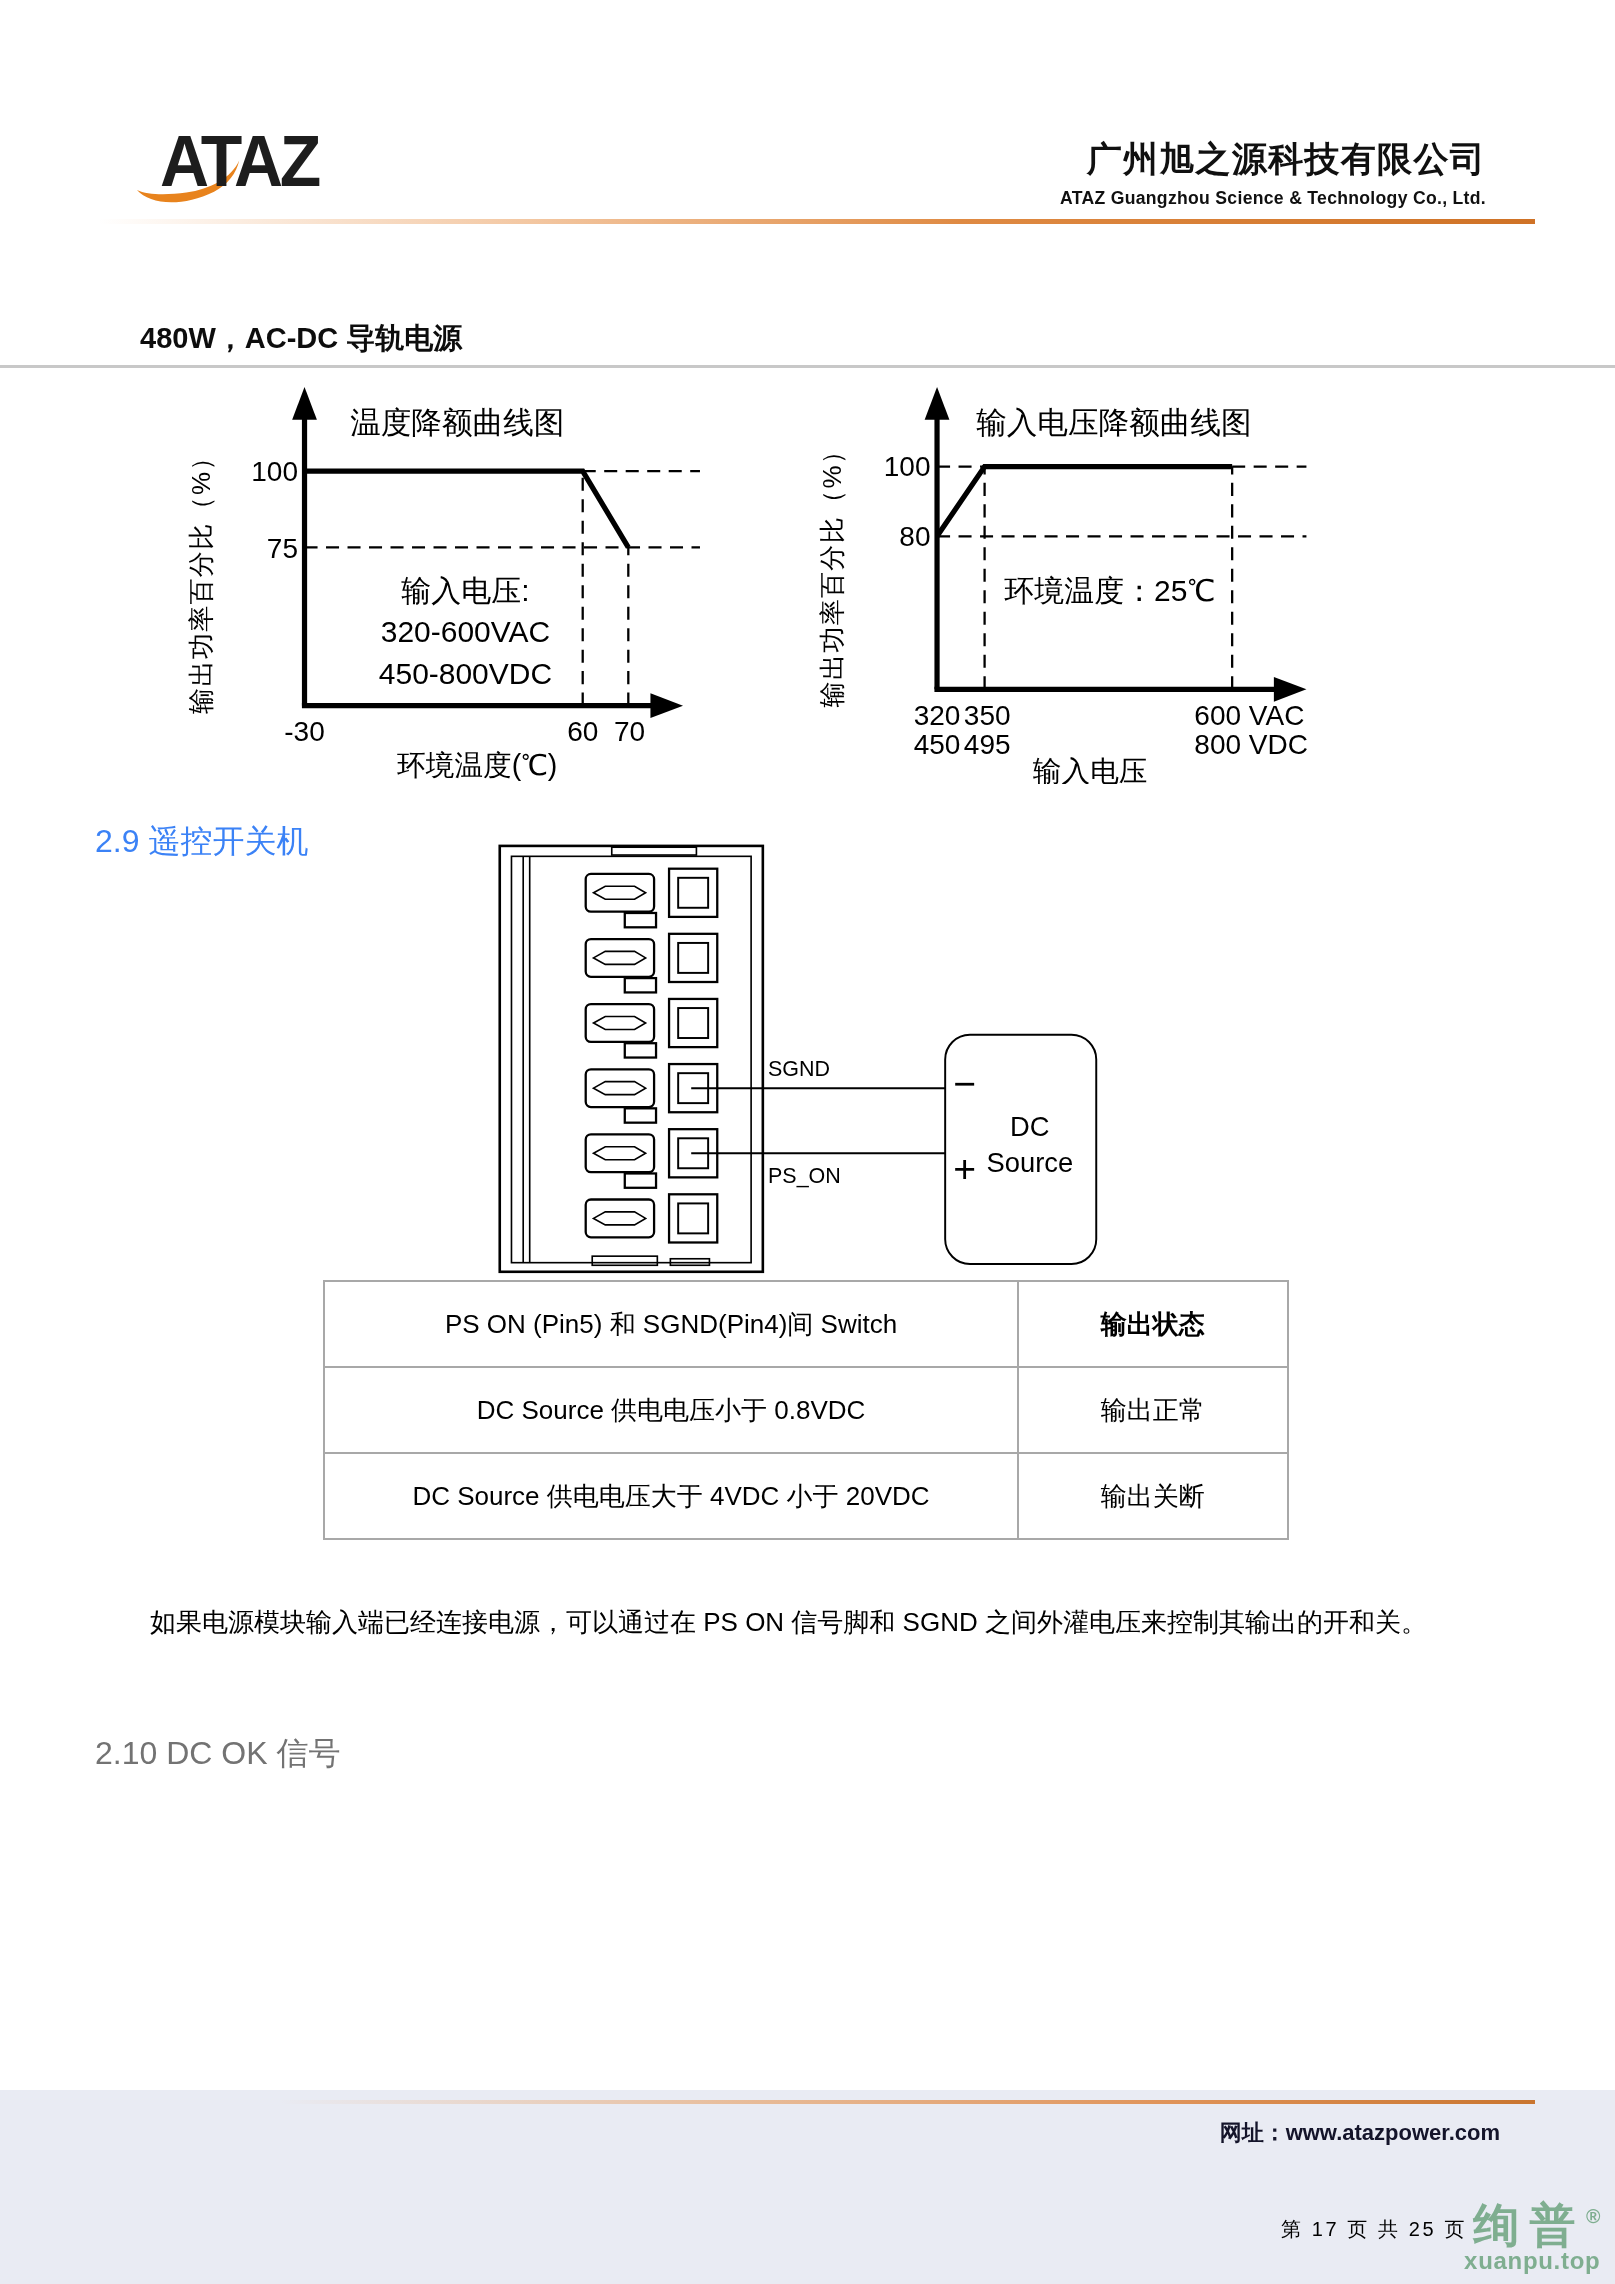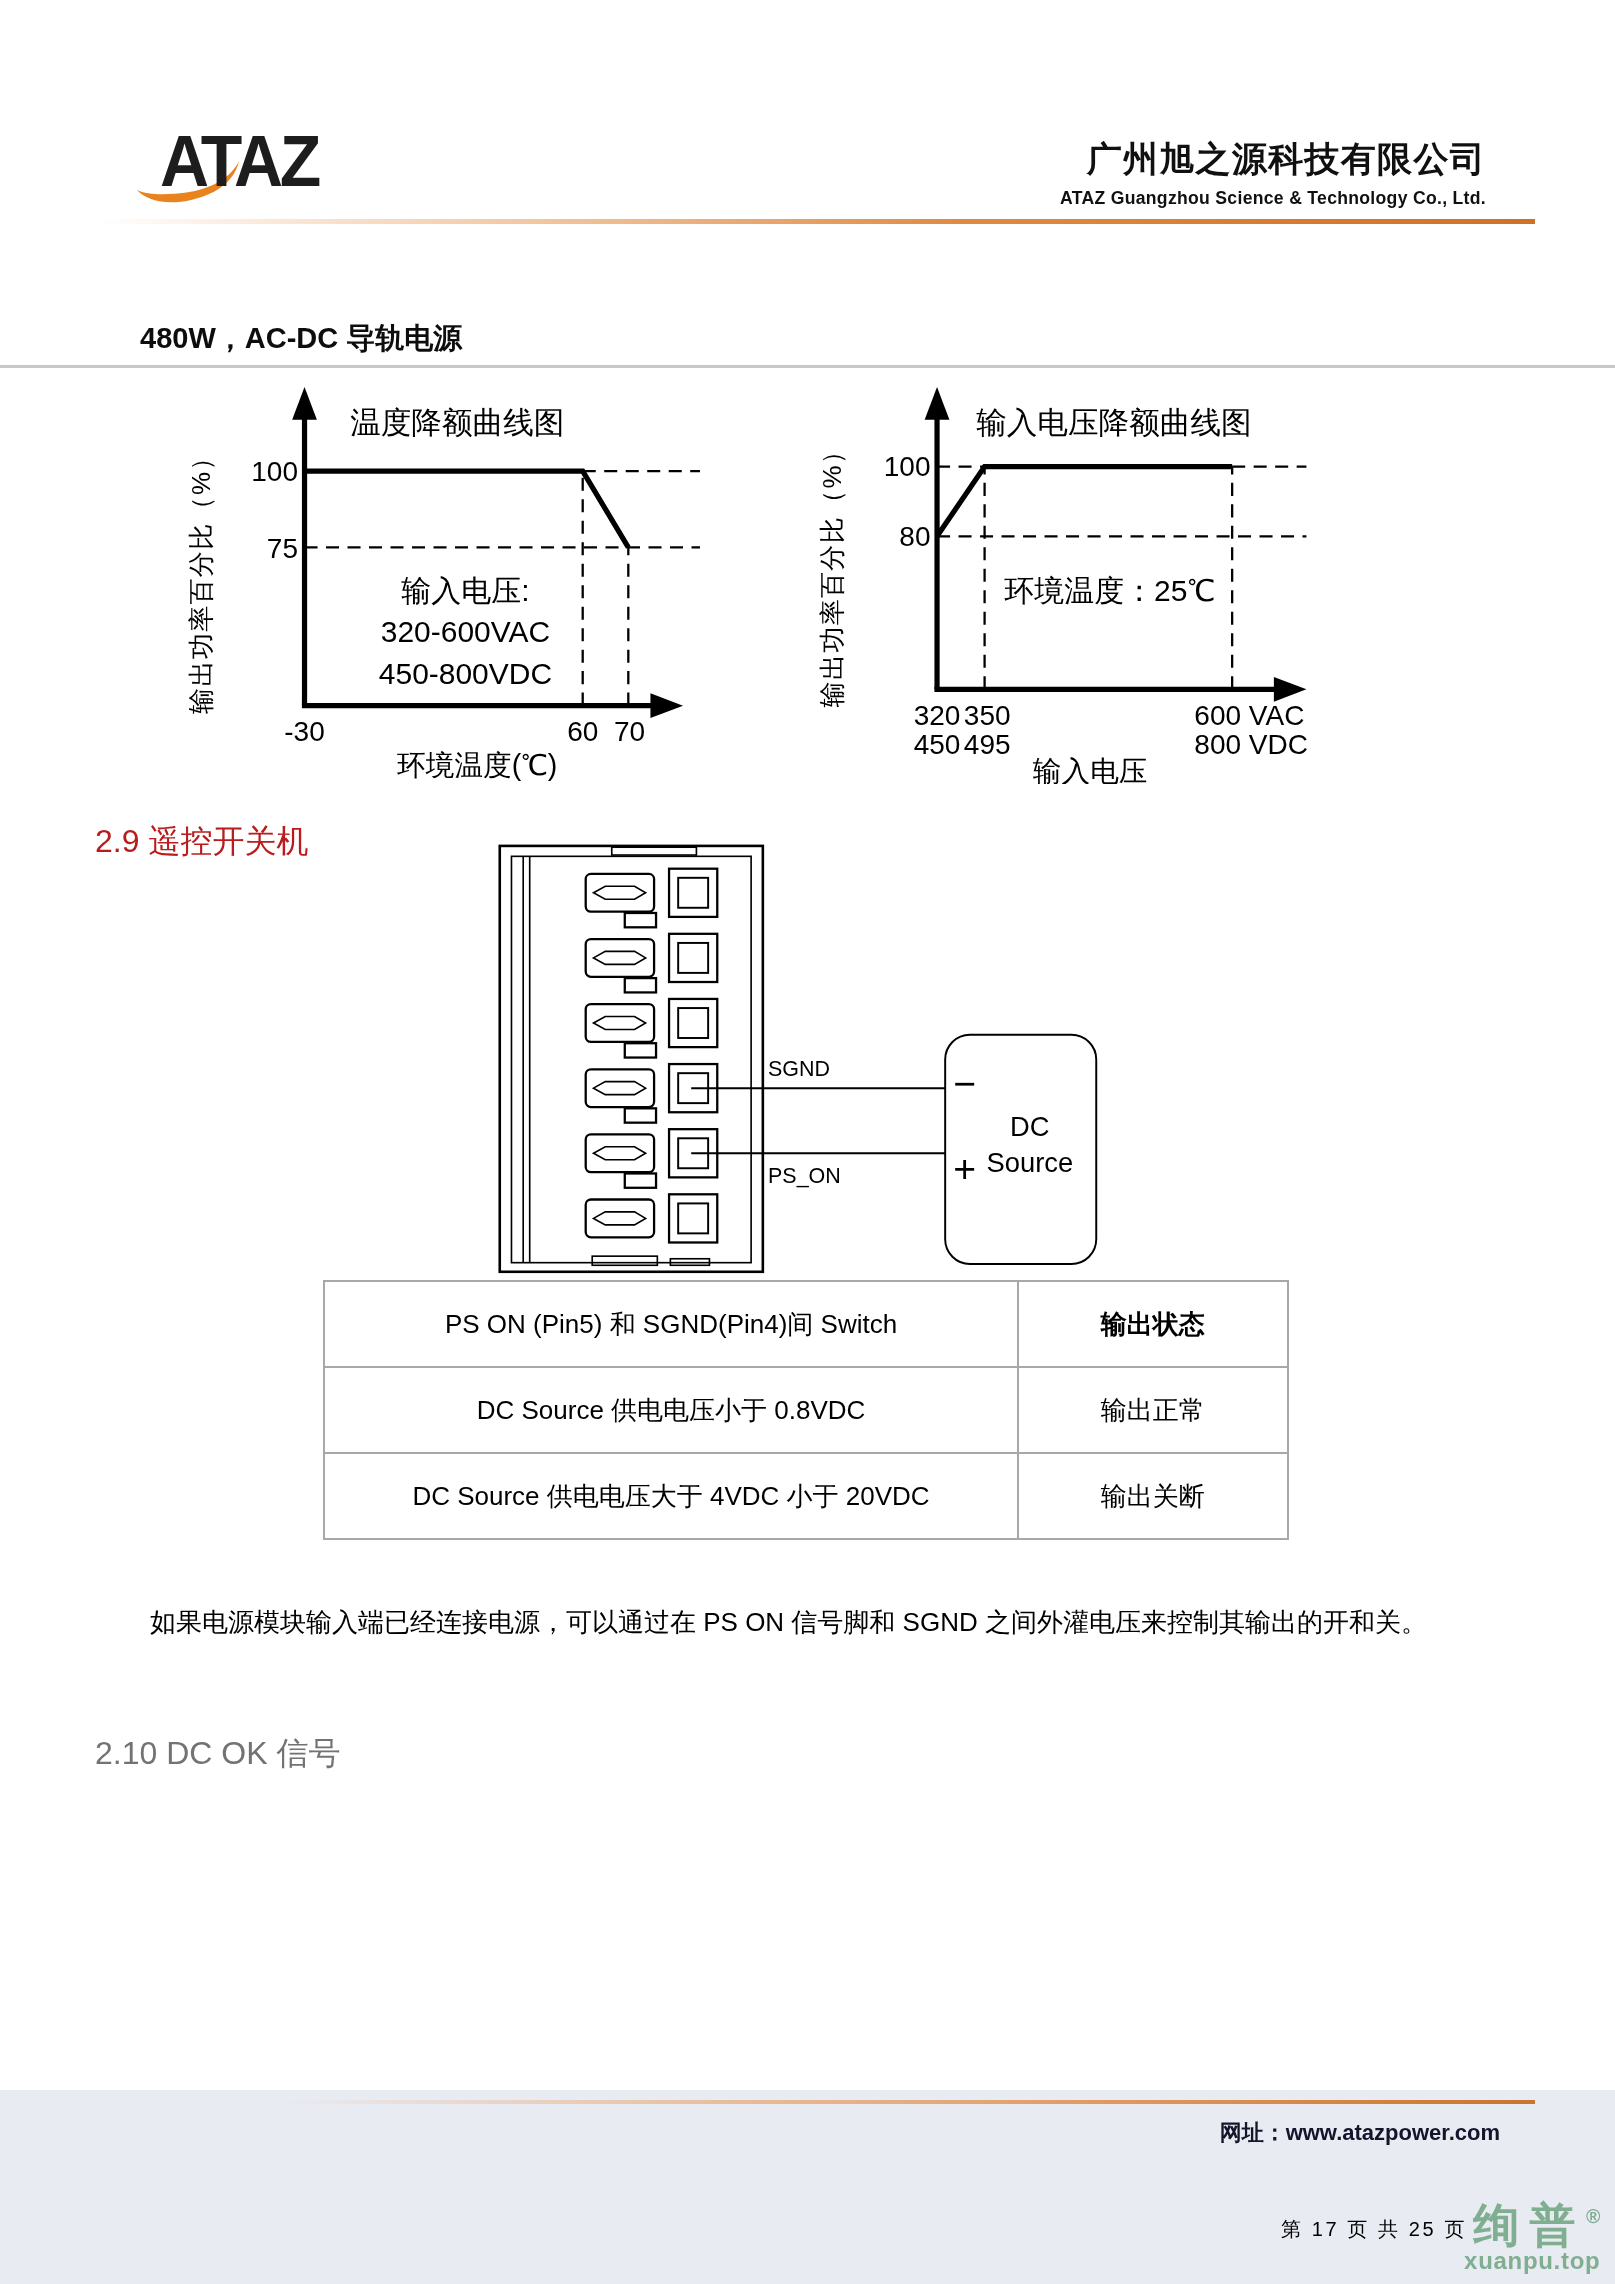--- a/index.html
+++ b/index.html
@@ -22,21 +22,21 @@
   .doc-title{left:140px;top:252px;font-size:42px;font-weight:700;color:#0d0d0d;letter-spacing:0.7px;}
   .doc-subtitle{left:140px;top:319px;font-size:29px;font-weight:700;color:#0d0d0d;}
   .title-rule{left:0;top:365px;width:1616px;height:3.3px;background:#c8c8c8;}
 
   
   .chart1{left:184px;top:383px;width:529px;height:401px;}
   .chart2{left:810px;top:383px;width:529px;height:401px;}
   svg text{font-family:"Liberation Sans",sans-serif;fill:#000;}
 
   
-  .h29{left:95px;top:820px;font-size:32px;font-weight:500;color:#b91c1c;}
+  .h29{left:95px;top:820px;font-size:32px;font-weight:500;color:#3b82f6;}
   .h210{left:95px;top:1732px;font-size:32px;font-weight:500;color:#737373;}
   .diagram{left:494px;top:842px;width:608px;height:435px;}
 
   .switch-table{left:323px;top:1280px;width:966px;border-collapse:collapse;background:#fff;}
   .switch-table td{border:2px solid #a8a8a8;height:84px;text-align:center;vertical-align:middle;
                    font-size:26px;color:#000;padding:0 6.5px;}
   .switch-table .c1{width:72%;}
   .switch-table .c2{width:28%;padding-left:6px;}
   .switch-table .bold{font-weight:700;}
 

